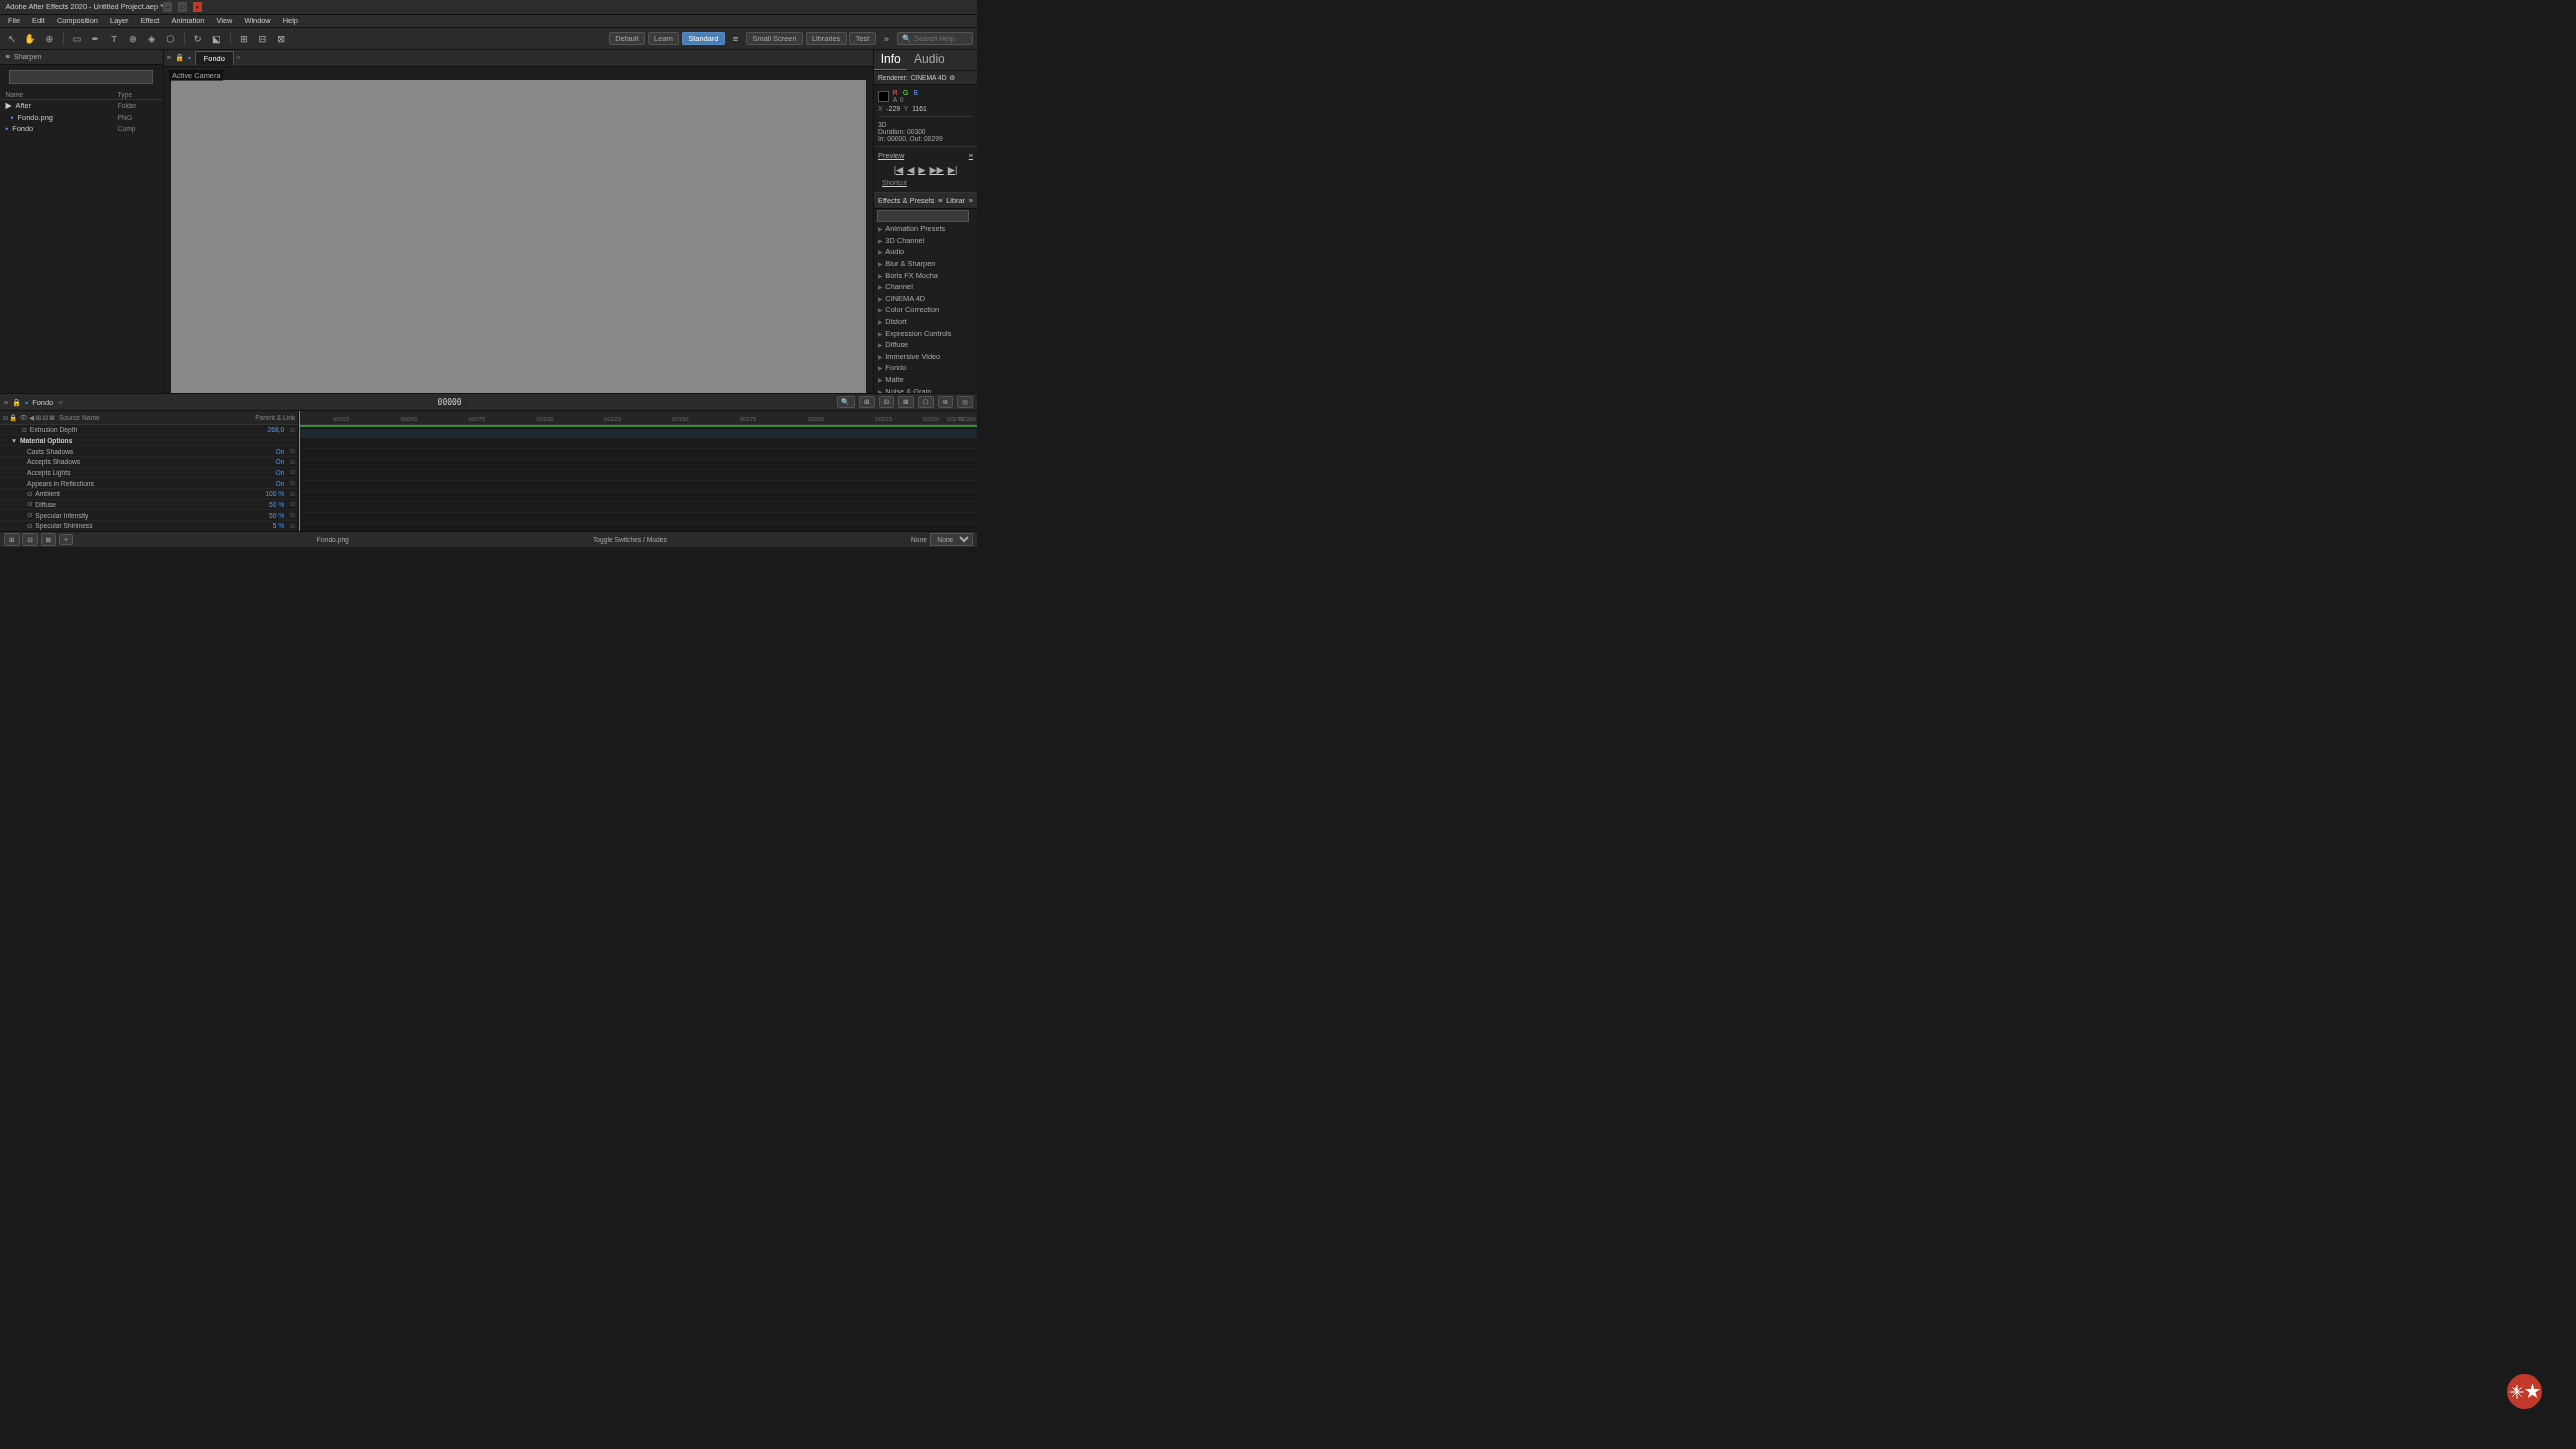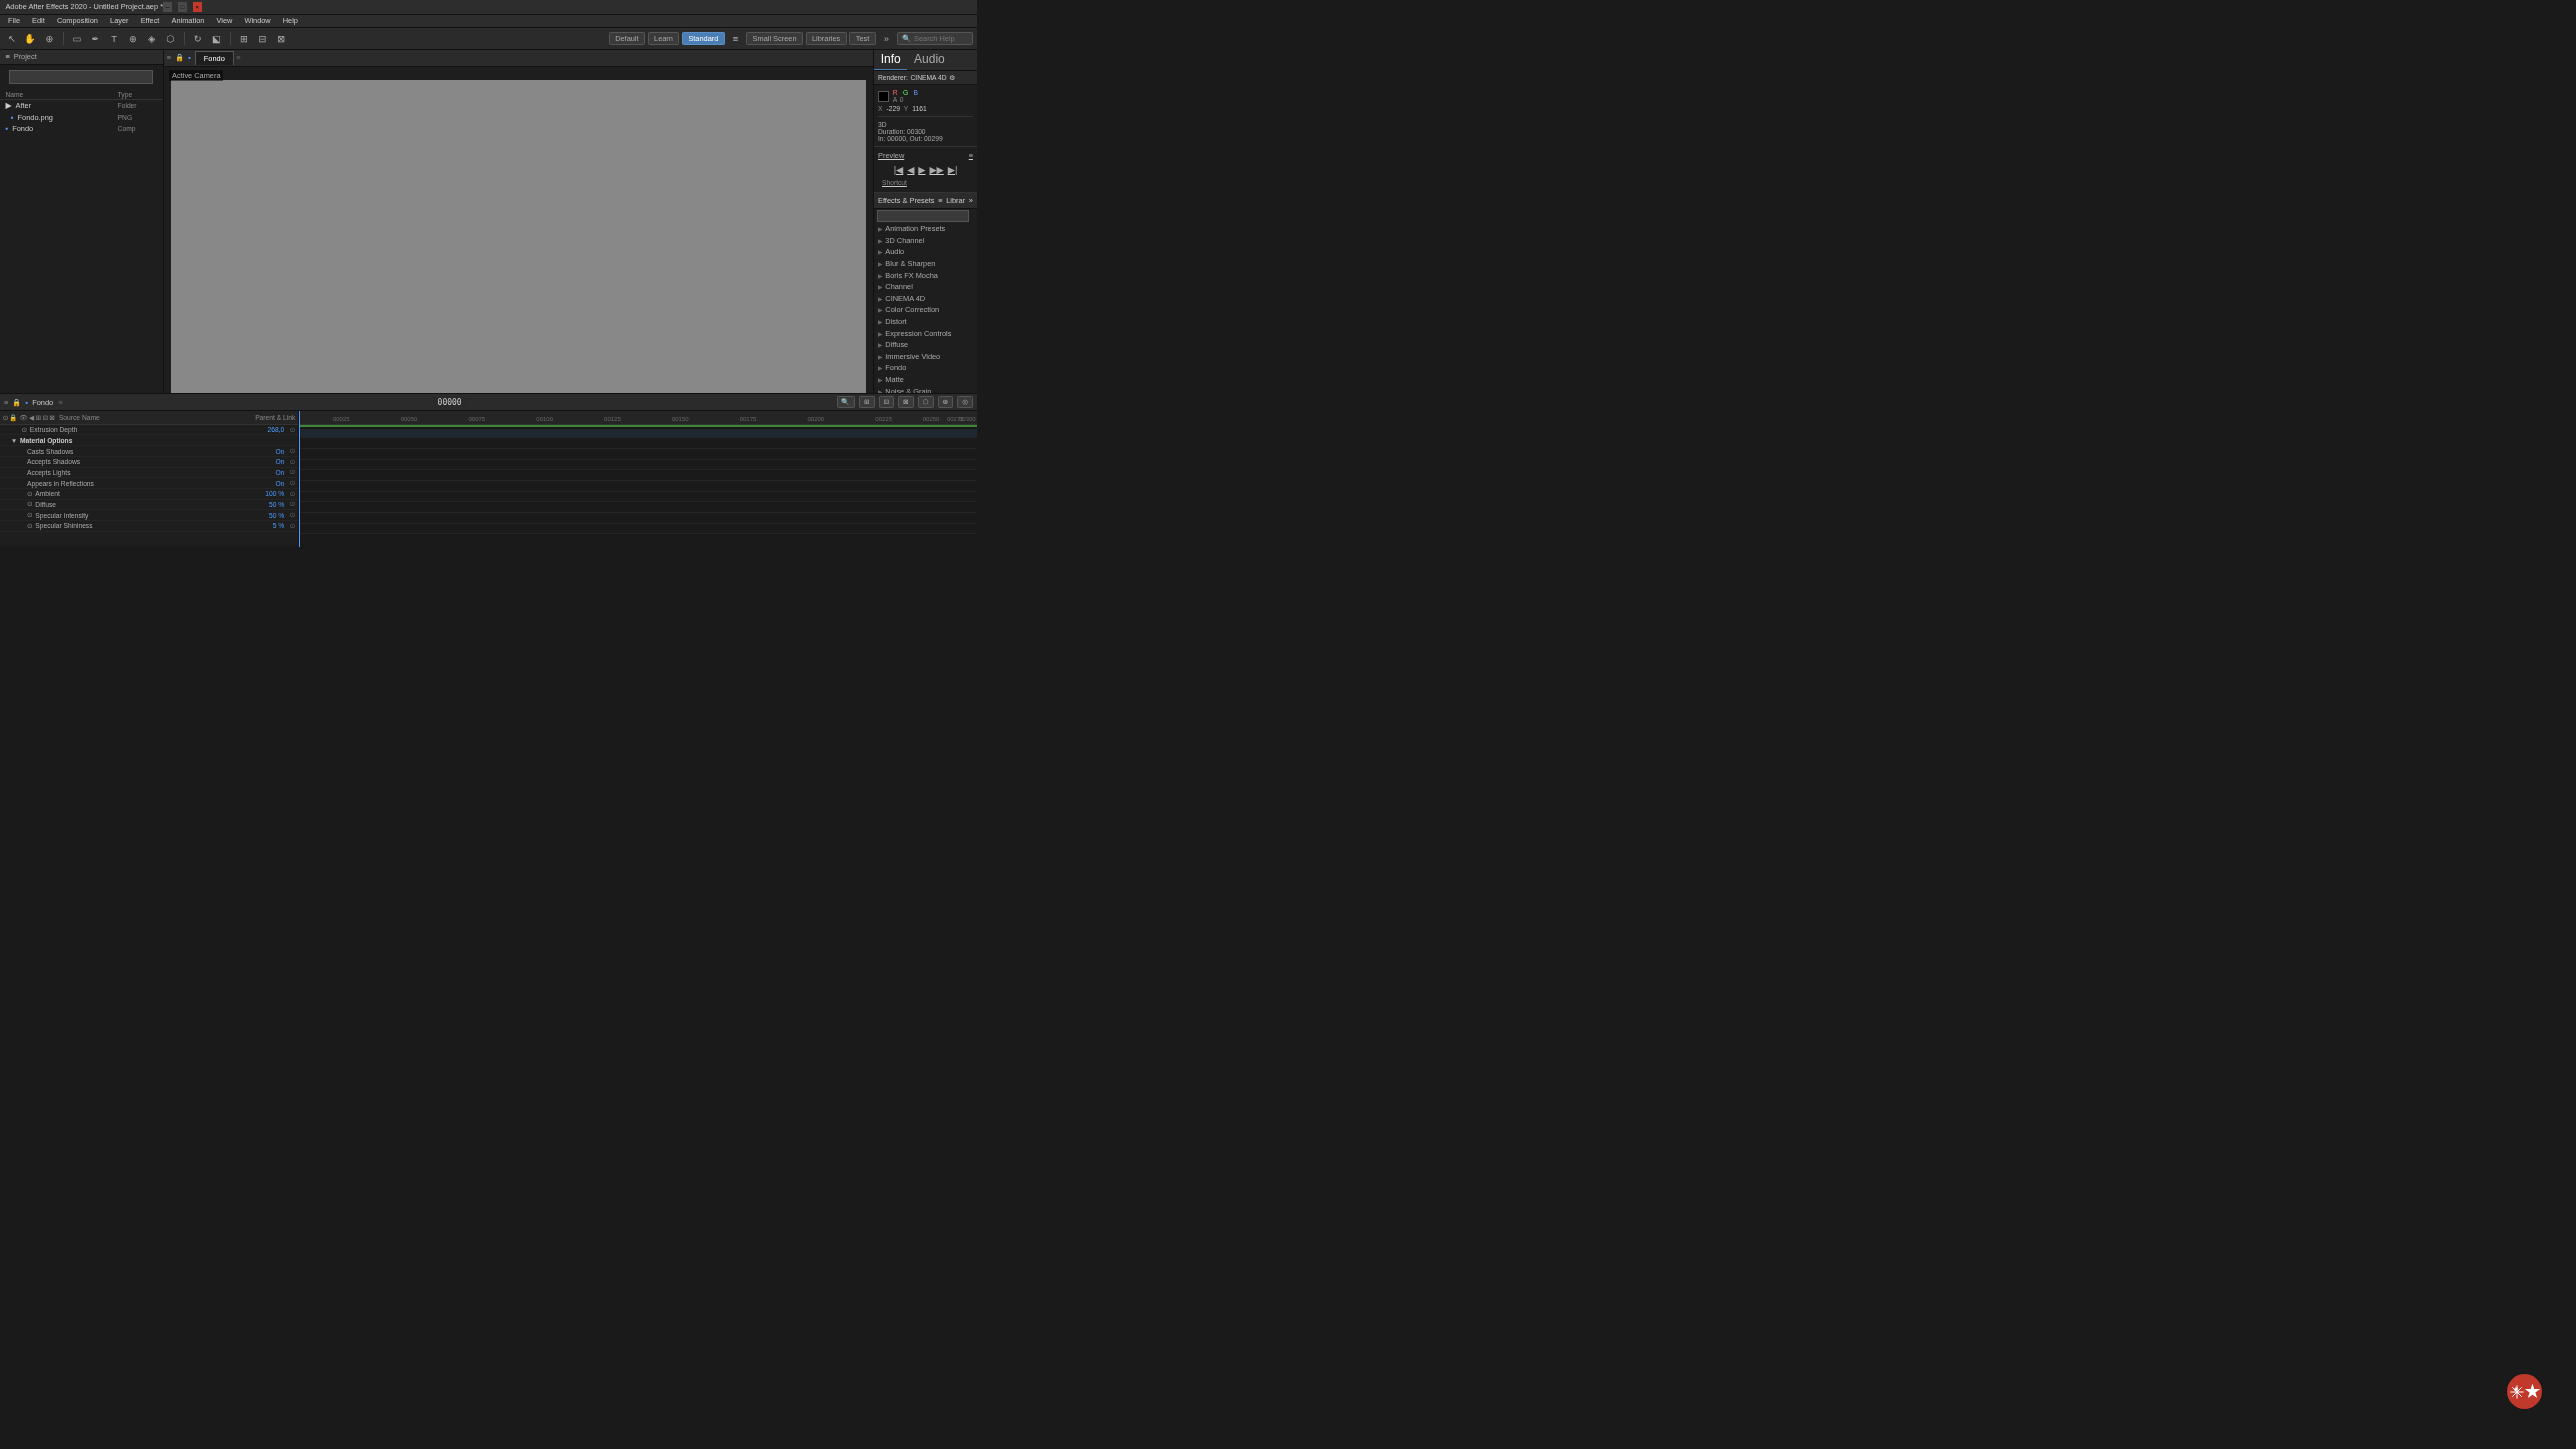--- a/index.html
+++ b/index.html
@@ -513,21 +513,21 @@
     <span>🔍</span>
     <input type="text" style="background: transparent; border: none; color: rgb(170, 170, 170); font-size: 7.4px; width: 54px;" placeholder="Search Help">
   </div>
 </div>
 
 <div id="main-layout" style="display:flex; height:calc(100vh - 50px - 154px); position:relative;">
 
   <div id="left-panel">
     <div id="panel-header">
       <span>≡</span>
-      <button class="panel-title-btn">Project</button>
+      <button class="panel-title-btn">Sharpen</button>
     </div>
     <div style="padding:2.7px 4px;">
       <input type="text" id="search-project" placeholder="" style="background: rgb(58, 58, 58); border: 0.7px solid rgb(85, 85, 85); color: rgb(204, 204, 204); padding: 1.3px 4px; font-size: 7.4px; width: 144px;">
     </div>
     <div id="project-columns">
       <span class="col-name">Name</span>
       <span class="col-type">Type</span>
     </div>
     <div id="project-items">
       <div class="proj-item">
@@ -960,20 +960,35 @@
       <div style="height:10.7px;border-bottom:0.7px solid #252525;"></div>
       <div style="height:10.7px;border-bottom:0.7px solid #252525;"></div>
       <div style="height:10.7px;border-bottom:0.7px solid #252525;"></div>
       <div style="height:10.7px;border-bottom:0.7px solid #252525;"></div>
       <div style="height:10.7px;border-bottom:0.7px solid #252525;"></div>
       <div style="height:10.7px;border-bottom:0.7px solid #252525;"></div>
 
     </div>
   </div>
 
+  <div id="timeline-bottom" style="background:#2b2b2b;height:16px;display:flex;align-items:center;padding:0 4px;gap:2.7px;border-top:0.7px solid #111;">
+    <button class="vp-btn">⊞</button>
+    <button class="vp-btn">⊟</button>
+    <button class="vp-btn">⊠</button>
+    <button class="vp-btn">+</button>
+    <span style="flex:1"></span>
+    <span style="font-size:6.7px;color:#aaa;">Fondo.png</span>
+    <span style="flex:1"></span>
+    <span style="font-size:6.7px;color:#aaa;">Toggle Switches / Modes</span>
+    <span style="flex:1"></span>
+    <span style="font-size:6.7px;color:#aaa;">None</span>
+    <select style="background:#3a3a3a;border:0.7px solid #555;color:#aaa;font-size:6.7px;padding:0.7px 2.7px;">
+      <option>None</option>
+    </select>
+  </div>
 </div>
 
 <button id="floating-btn" style="position:fixed;bottom:40px;right:34px;width:35px;height:35px;border-radius:50%;background:#c0392b;border:none;cursor:pointer;display:flex;align-items:center;justify-content:center;z-index:100;">
   <svg width="16" height="16" viewBox="0 0 24 24" fill="white">
     <path d="M12 2l-1 3-2-2 1 3-3-1 2 2-3 1 3 1-2 2 3-1-1 3 1-3 2 2-1-3 3 1-2-2 3-1-3-1 2-2-3 1z" transform="scale(0.9) translate(1.2,1.2)"></path>
     <circle cx="12" cy="12" r="2" fill="white"></circle>
     <line x1="12" y1="2" x2="12" y2="22" stroke="white" stroke-width="1.5"></line>
     <line x1="2" y1="12" x2="22" y2="12" stroke="white" stroke-width="1.5"></line>
     <line x1="5" y1="5" x2="19" y2="19" stroke="white" stroke-width="1.5"></line>
     <line x1="19" y1="5" x2="5" y2="19" stroke="white" stroke-width="1.5"></line>

